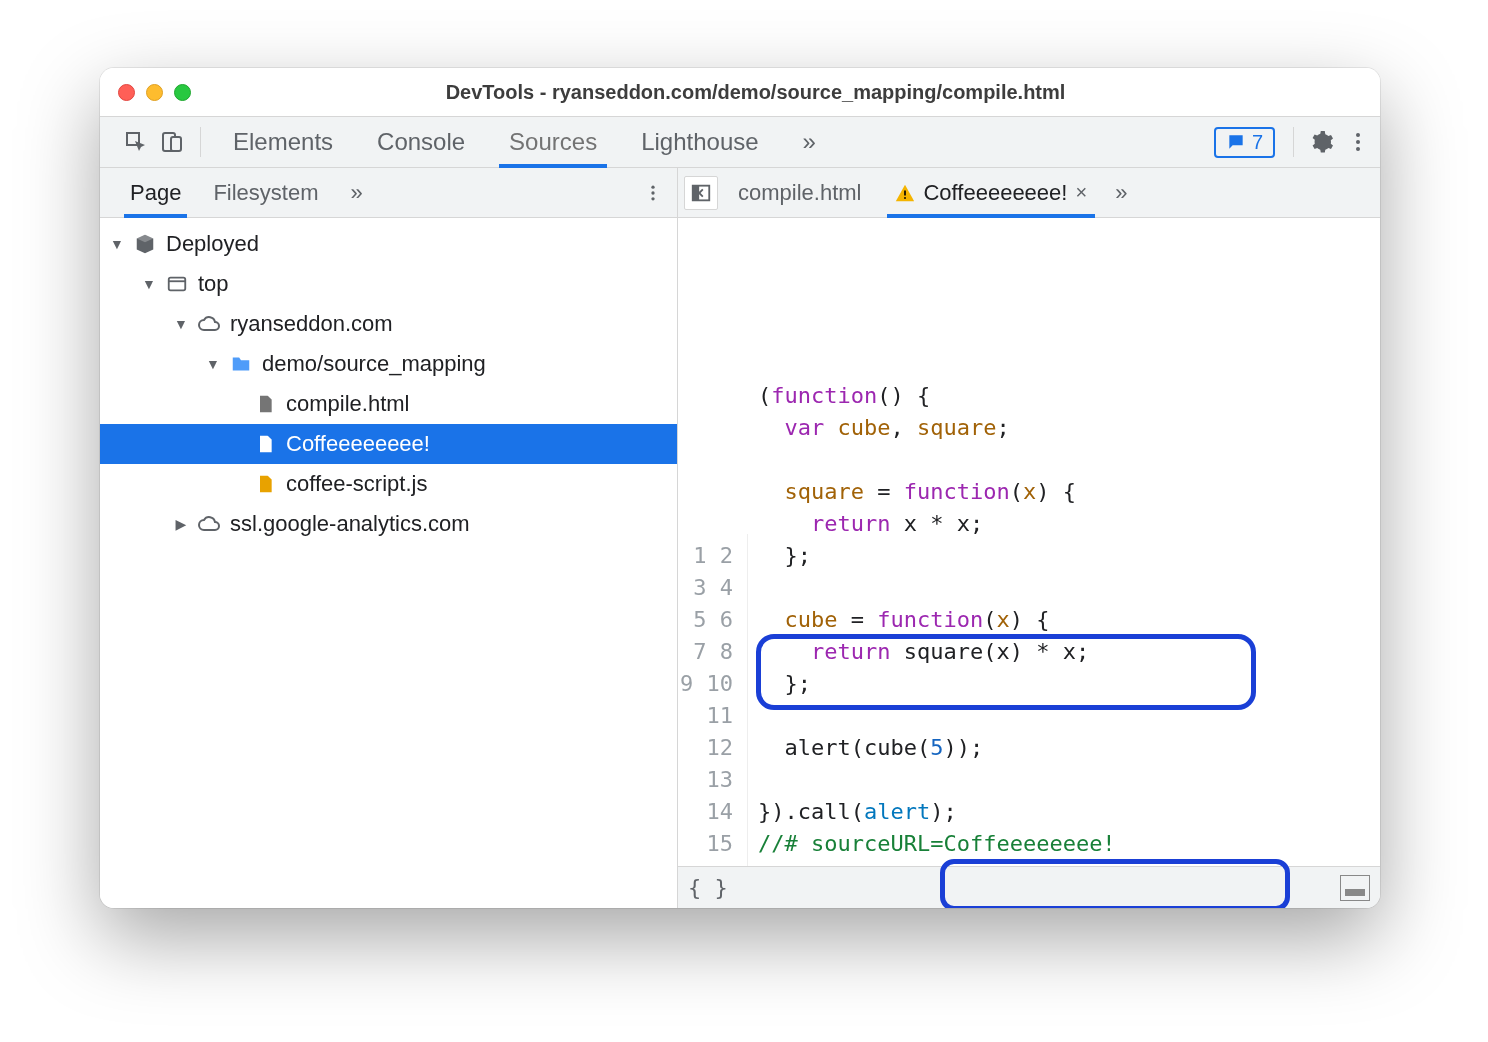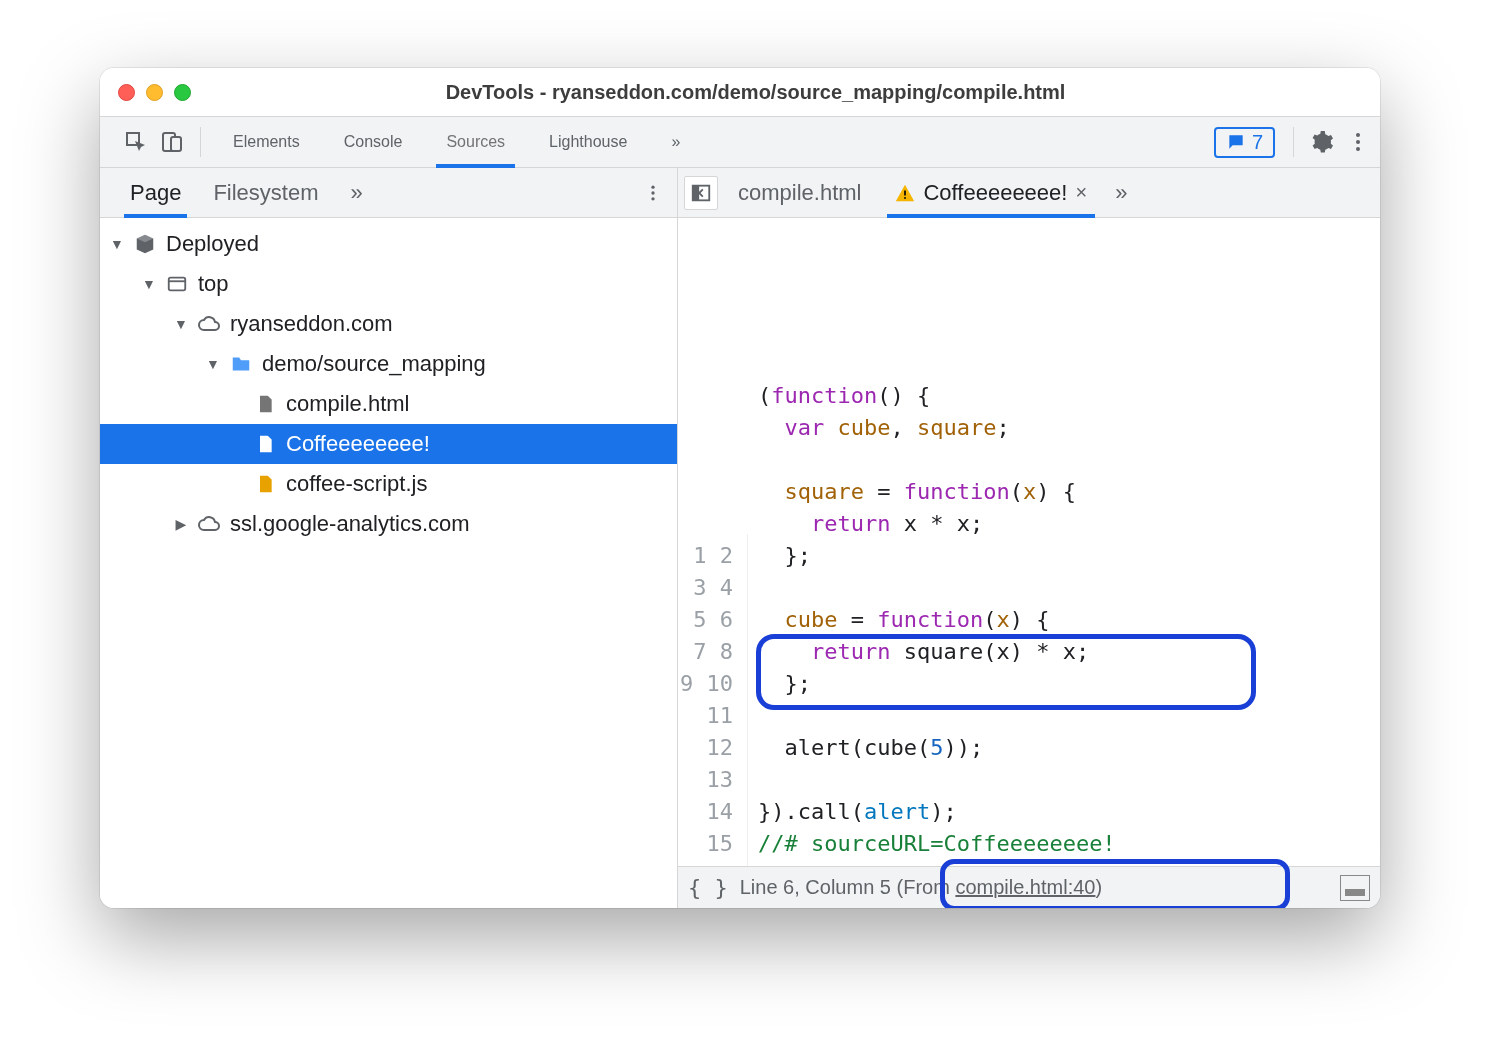--- a/index.html
+++ b/index.html
@@ -59,21 +59,21 @@
   .tb-iconbtn {
     width: 36px; height: 36px;
     display:flex; align-items:center; justify-content:center;
     color: #5f6368;
   }
   .tb-sep { width:1px; height:30px; background:#d6d6d6; margin:0 10px; }
   .tab-row { display:flex; align-items:stretch; height:100%; gap: 0; }
   .top-tab {
     padding: 0 22px;
     display:flex; align-items:center;
-    font-size: 16px;
+    font-size: 24px;
     color:#5f6368;
     cursor:pointer;
     position:relative;
   }
   .top-tab.active { color:#737373; }
   .top-tab.active::after {
     content:""; position:absolute; left:12px; right:12px; bottom:-1px;
     height:4px; background:#1a73e8;
   }
   .tb-spacer { flex:1; }
@@ -405,22 +405,19 @@
   <span class="tk-punc">alert(cube(</span><span class="tk-num">5</span><span class="tk-punc">));</span>
 
 <span class="tk-punc">}).call(</span><span class="tk-this">alert</span><span class="tk-punc">);</span>
 <span class="tk-cmt">//# sourceURL=Coffeeeeeeee!</span></div>
 
         <div class="hl1" style="left:78px; top:416px; width:500px; height:76px;"></div>
       </div>
 
       <div class="status">
         <span class="braces">{ }</span>
-        <span>
-          <span>Line 6, Column 5</span><span> (From </span><span class="from-link">compile.html:40</span><span>)</span>
-        </span>
         <div class="hl2" style="left:262px; top:-8px; width:350px; height:52px;"></div>
         <div class="sidepanel-icon"></div>
       </div>
     </div>
 
   </div>
 </div>
 
 </body></html>

